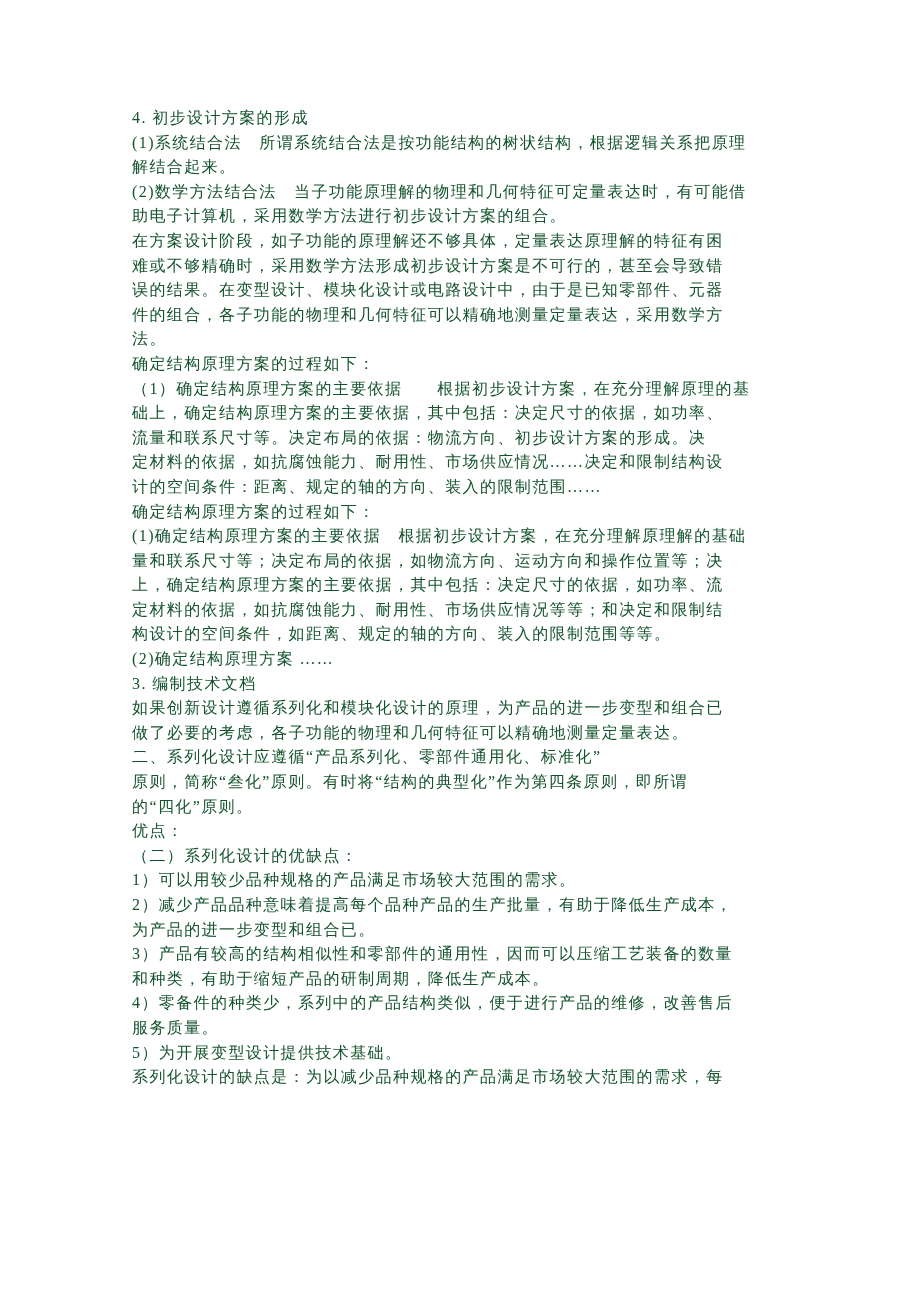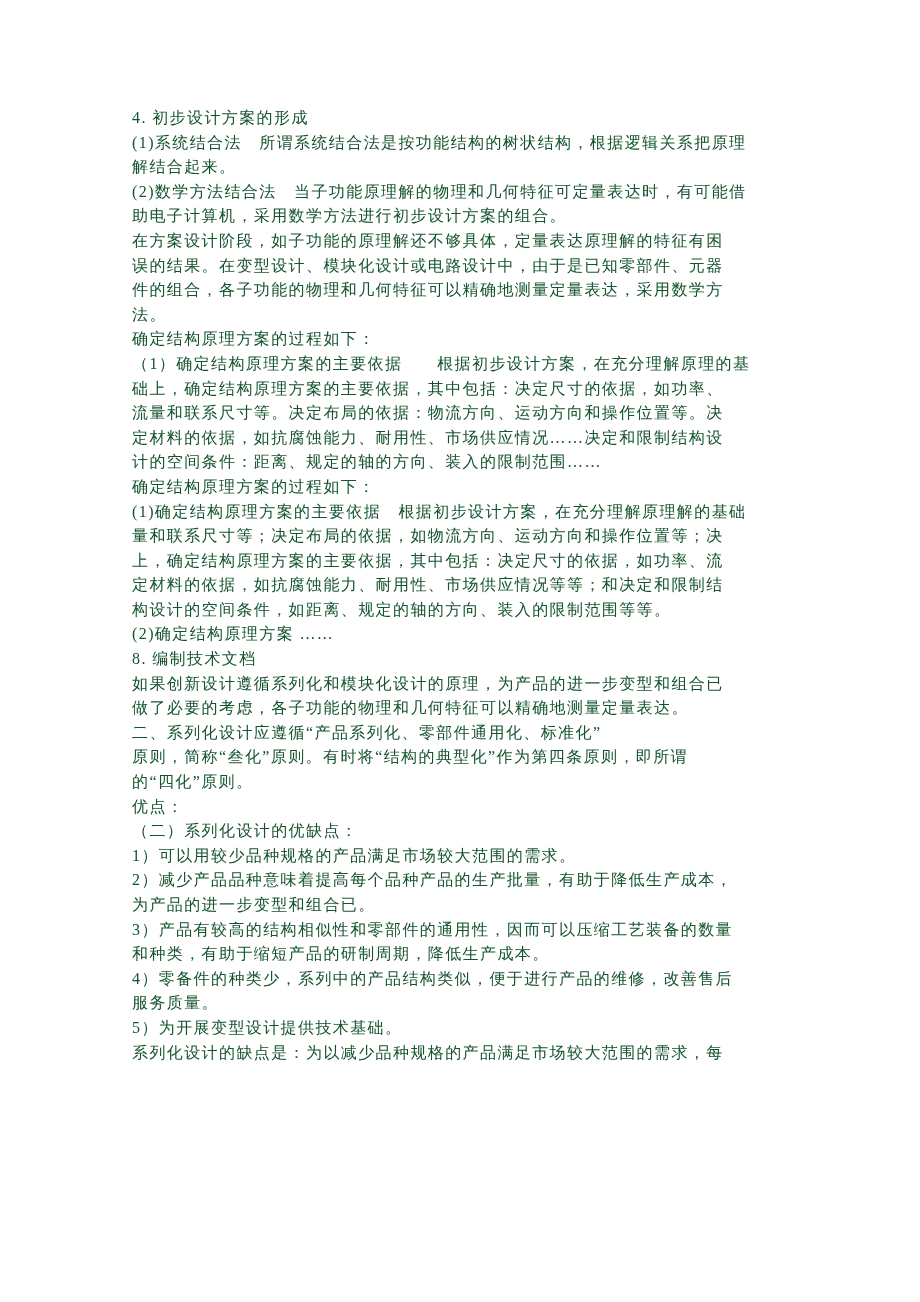--- a/index.html
+++ b/index.html
@@ -38,43 +38,44 @@
 
 <div class="page">
   <div class="doc" id="doc">
       <div class="para">
         <div class="line">4. 初步设计方案的形成</div>
         <div class="line">(1)系统结合法　所谓系统结合法是按功能结构的树状结构，根据逻辑关系把原理</div>
         <div class="line">解结合起来。</div>
         <div class="line">(2)数学方法结合法　当子功能原理解的物理和几何特征可定量表达时，有可能借</div>
         <div class="line">助电子计算机，采用数学方法进行初步设计方案的组合。</div>
         <div class="line">在方案设计阶段，如子功能的原理解还不够具体，定量表达原理解的特征有困</div>
+        <div class="line">难或不够精确时，采用数学方法形成初步设计方案是不可行的，甚至会导致错</div>
         <div class="line">误的结果。在变型设计、模块化设计或电路设计中，由于是已知零部件、元器</div>
         <div class="line">件的组合，各子功能的物理和几何特征可以精确地测量定量表达，采用数学方</div>
         <div class="line">法。</div>
       </div>
       <div class="para">
         <div class="line">确定结构原理方案的过程如下：</div>
         <div class="line">（1）确定结构原理方案的主要依据　　根据初步设计方案，在充分理解原理的基</div>
         <div class="line">础上，确定结构原理方案的主要依据，其中包括：决定尺寸的依据，如功率、</div>
-        <div class="line">流量和联系尺寸等。决定布局的依据：物流方向、运动方向和操作位置等。决</div>
+        <div class="line">流量和联系尺寸等。决定布局的依据：物流方向、初步设计方案的形成。决</div>
         <div class="line">定材料的依据，如抗腐蚀能力、耐用性、市场供应情况……决定和限制结构设</div>
         <div class="line">计的空间条件：距离、规定的轴的方向、装入的限制范围……</div>
       </div>
       <div class="para">
         <div class="line">确定结构原理方案的过程如下：</div>
         <div class="line">(1)确定结构原理方案的主要依据　根据初步设计方案，在充分理解原理解的基础</div>
         <div class="line">量和联系尺寸等；决定布局的依据，如物流方向、运动方向和操作位置等；决</div>
         <div class="line">上，确定结构原理方案的主要依据，其中包括：决定尺寸的依据，如功率、流</div>
         <div class="line">定材料的依据，如抗腐蚀能力、耐用性、市场供应情况等等；和决定和限制结</div>
         <div class="line">构设计的空间条件，如距离、规定的轴的方向、装入的限制范围等等。</div>
         <div class="line">(2)确定结构原理方案 ……</div>
       </div>
       <div class="para">
-        <div class="line">8. 编制技术文档</div>
+        <div class="line">3. 编制技术文档</div>
         <div class="line">如果创新设计遵循系列化和模块化设计的原理，为产品的进一步变型和组合已</div>
         <div class="line">做了必要的考虑，各子功能的物理和几何特征可以精确地测量定量表达。</div>
       </div>
       <div class="para">
         <div class="line">二、系列化设计应遵循“产品系列化、零部件通用化、标准化”</div>
         <div class="line">原则，简称“叁化”原则。有时将“结构的典型化”作为第四条原则，即所谓</div>
         <div class="line">的“四化”原则。</div>
         <div class="line">优点：</div>
         <div class="line">（二）系列化设计的优缺点：</div>
         <div class="line">1）可以用较少品种规格的产品满足市场较大范围的需求。</div>

